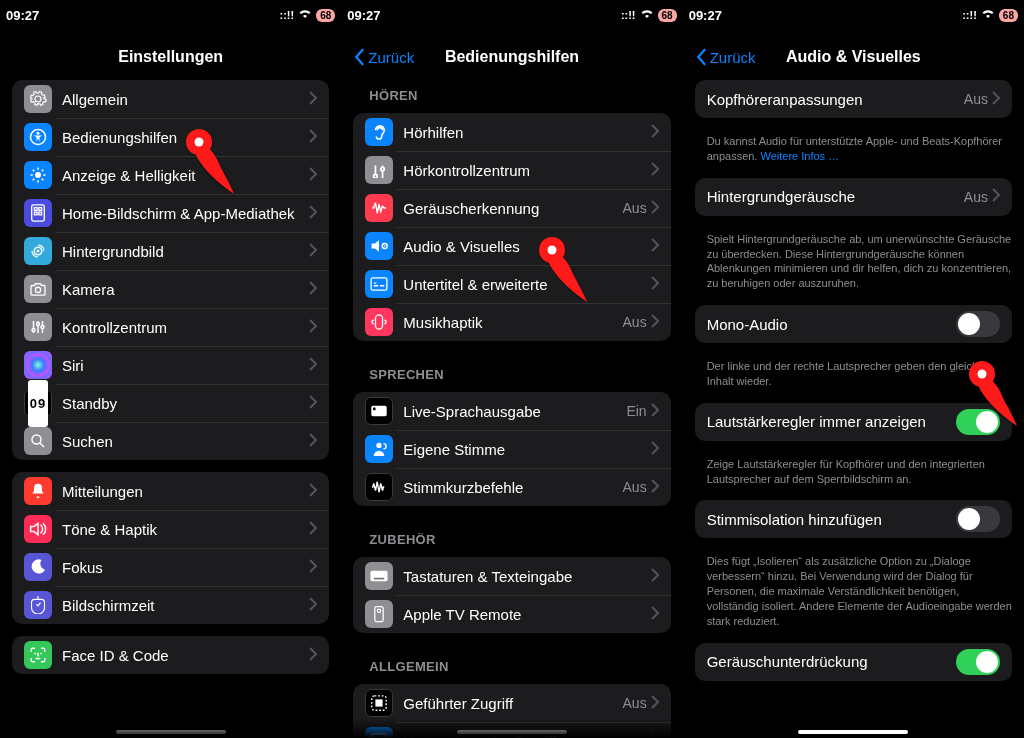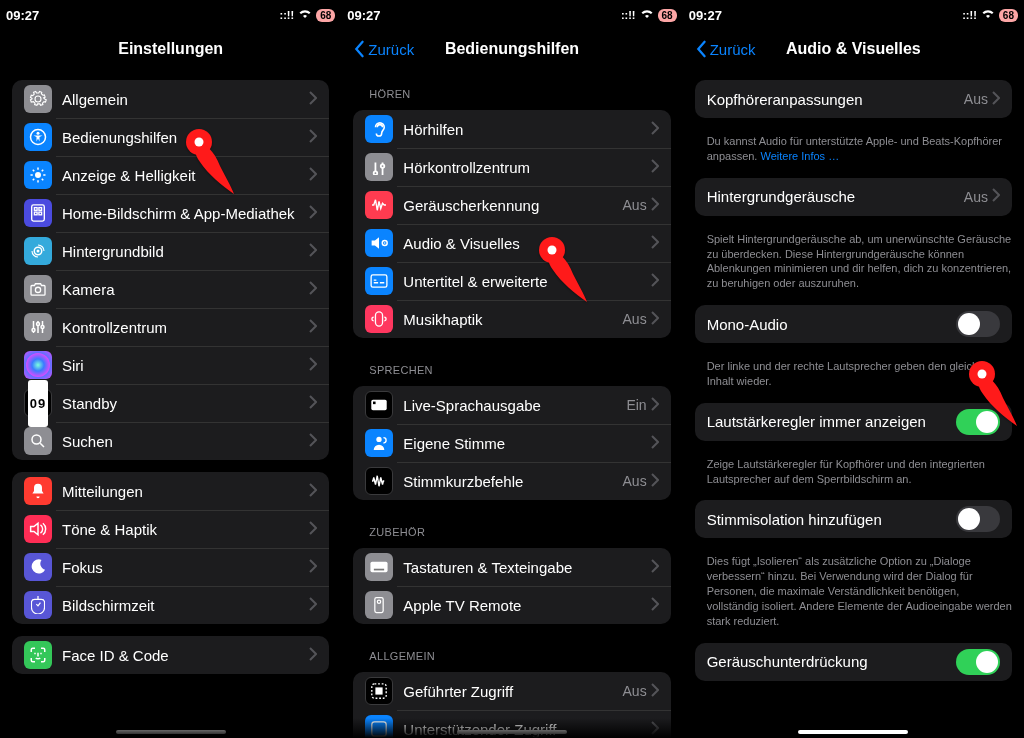--- a/index.html
+++ b/index.html
@@ -37,44 +37,45 @@
     color: #000;
     padding: 1px 4px;
     border-radius: 6px;
     font-size: 10px;
     font-weight: 700;
   }
   
   .nav {
     height: 44px;
     display: flex;
-    align-items: flex-start;
+    align-items: center;
     justify-content: center;
     position: relative;
     padding-top:10px;
   }
   .nav .title { font-size: 16px; font-weight: 600; }
   .nav .back {
     position: absolute;
     left: 12px;
     display: flex;
     align-items: center;
     color: #0a84ff;
     font-size: 15px;
     cursor: pointer;
   }
   .nav .back svg { width: 12px; height: 18px; margin-right: 3px; }
 
   
   .sec-header {
     color: #8e8e93;
-    font-size: 11px;
+    font-size: 13px;
     text-transform: uppercase;
     padding: 14px 28px 4px 28px;
     letter-spacing: .3px;
+    font-weight: bold;
   }
   
   .group {
     margin: 6px 12px 12px 12px;
     background: #1c1c1e;
     border-radius: 10px;
     overflow: hidden;
   }
   .row {
     display: flex;

